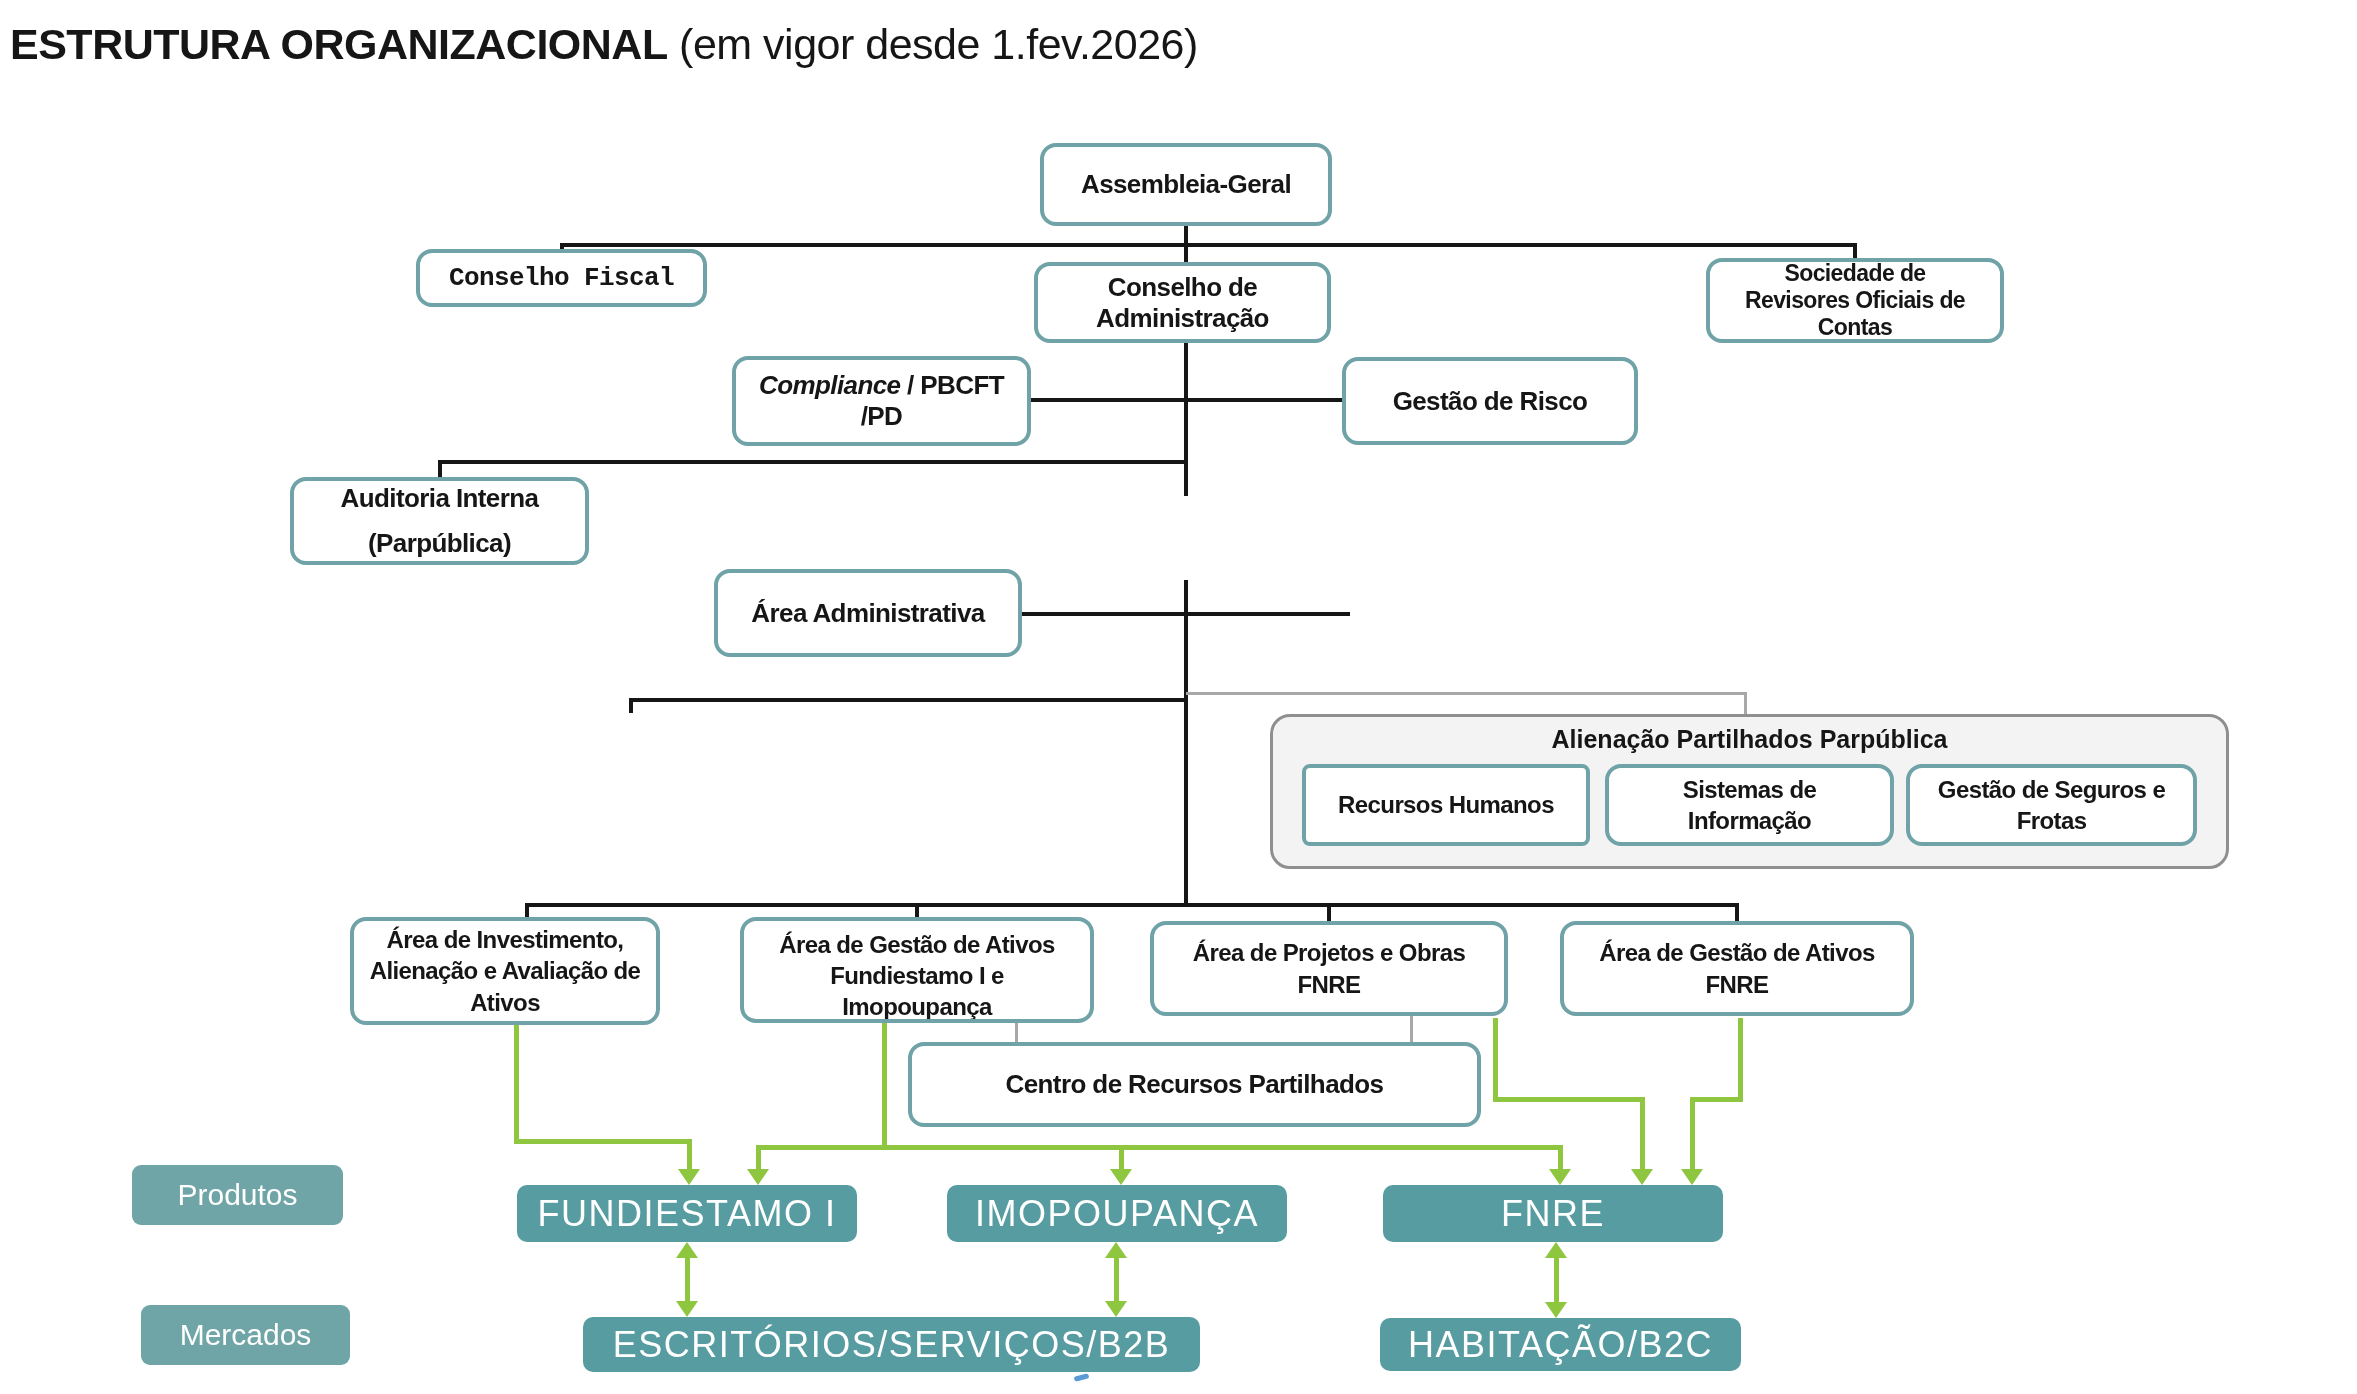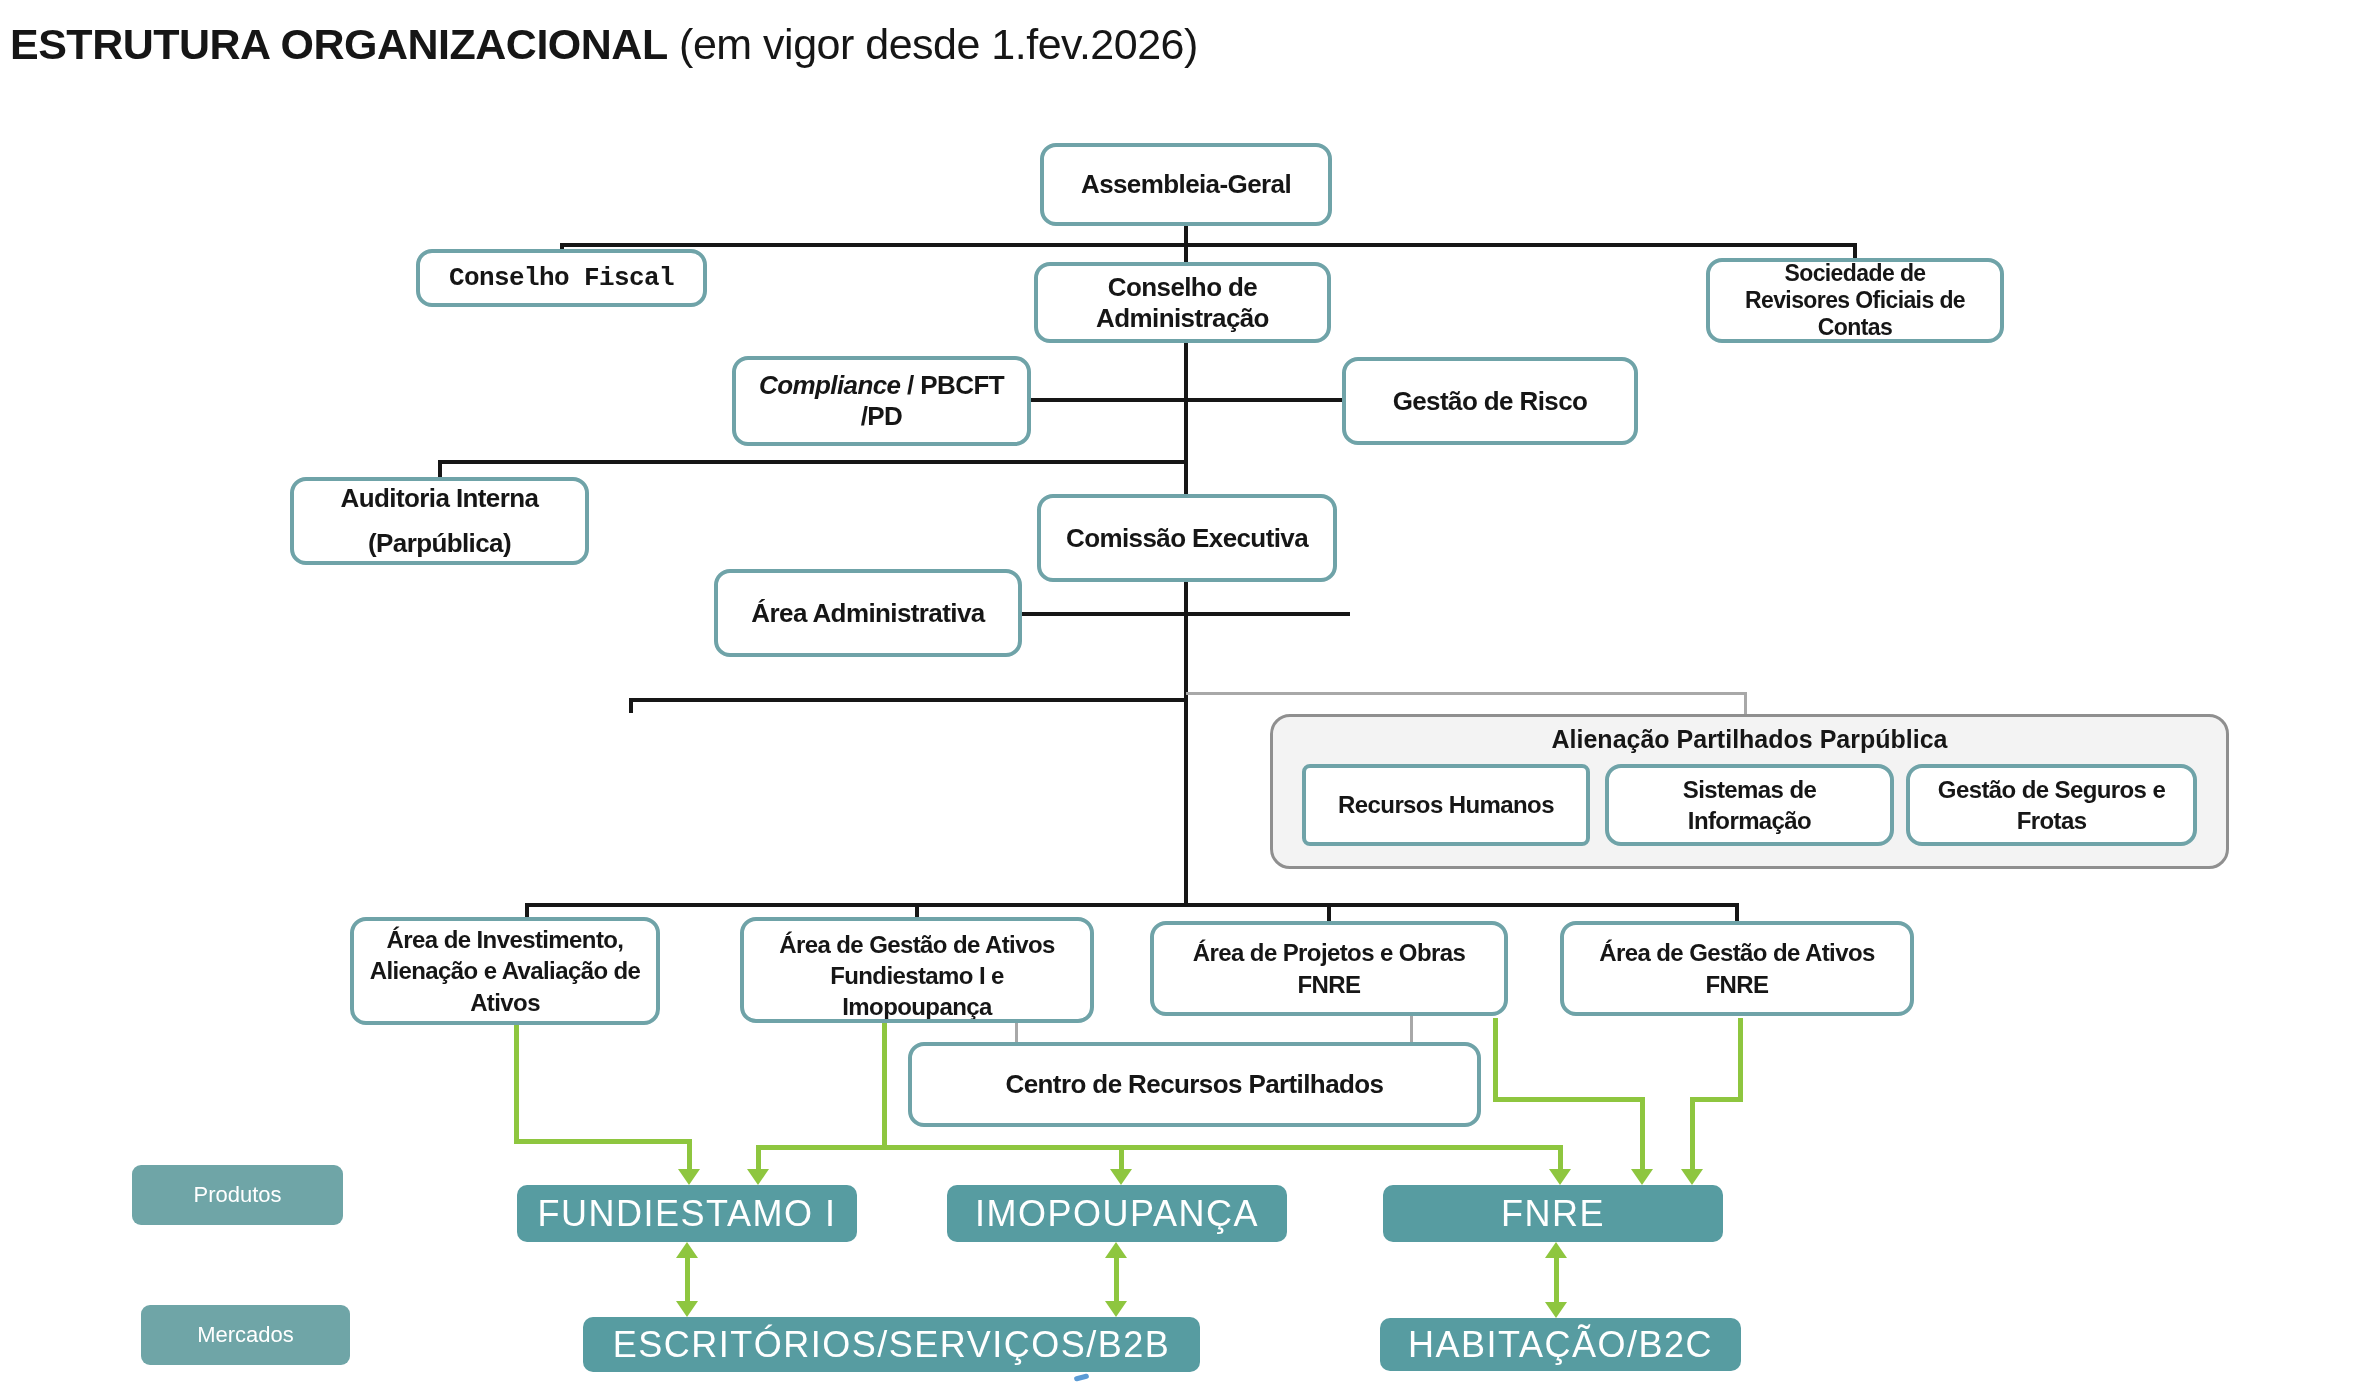--- a/index.html
+++ b/index.html
@@ -13,21 +13,21 @@
   .box{background:#fff;border:4px solid #6FA3A8;border-radius:16px;font-weight:700;
        font-size:26px;line-height:1.18;letter-spacing:-0.6px;padding:2px 6px;}
   .small{font-size:23px;}
   .tight3{font-size:24px;line-height:1.3;}
   .spread{line-height:1.75;}
   .clip{overflow:hidden;justify-content:flex-start;padding-top:8px;}
   .group{background:#F3F3F3;border:3px solid #8F8F8F;border-radius:20px;
          justify-content:flex-start;padding-top:8px;font-weight:700;font-size:25px;}
   .bar{background:#579CA1;border-radius:10px;color:#fff;font-weight:400;font-size:36px;
        letter-spacing:1.5px;white-space:nowrap;}
-  .label{background:#6FA5A7;border-radius:9px;color:#fff;font-weight:400;font-size:22px;}
+  .label{background:#6FA5A7;border-radius:9px;color:#fff;font-weight:400;font-size:30px;}
   .line{position:absolute;}
   .ah-down{position:absolute;width:0;height:0;border-left:11px solid transparent;
            border-right:11px solid transparent;border-top:16px solid #8EC63F;}
   .ah-up{position:absolute;width:0;height:0;border-left:11px solid transparent;
          border-right:11px solid transparent;border-bottom:16px solid #8EC63F;}
   .ln{display:block;}
   .ln i{font-style:italic;}
   .footnote{position:absolute;left:1074px;top:1375px;width:15px;height:5px;background:#5B9BD5;
             border-radius:3px;transform:rotate(-14deg);}
 </style>
@@ -109,23 +109,20 @@
       <span class="ln"><i>Compliance</i><span> / PBCFT</span></span>
       <span class="ln">/PD</span>
     </div>
     <div class="node box" style="left: 1342px; top: 357px; width: 296px; height: 88px;">
       <span class="ln">Gestão de Risco</span>
     </div>
     <div class="node box spread" style="left: 290px; top: 477px; width: 299px; height: 88px;">
       <span class="ln">Auditoria Interna</span>
       <span class="ln">(Parpública)</span>
     </div>
-    <div class="node box" style="left: 1037px; top: 494px; width: 300px; height: 88px;">
-      <span class="ln">Comissão Executiva</span>
-    </div>
     <div class="node box" style="left: 714px; top: 569px; width: 308px; height: 88px;">
       <span class="ln">Área Administrativa</span>
     </div>
     <div class="node group" style="left: 1270px; top: 714px; width: 959px; height: 155px;">
       <span class="ln">Alienação Partilhados Parpública</span>
     </div>
     <div class="node box tight3" style="left: 1302px; top: 764px; width: 288px; height: 82px; border-radius: 8px;">
       <span class="ln">Recursos Humanos</span>
     </div>
     <div class="node box tight3" style="left: 1605px; top: 764px; width: 289px; height: 82px;">

